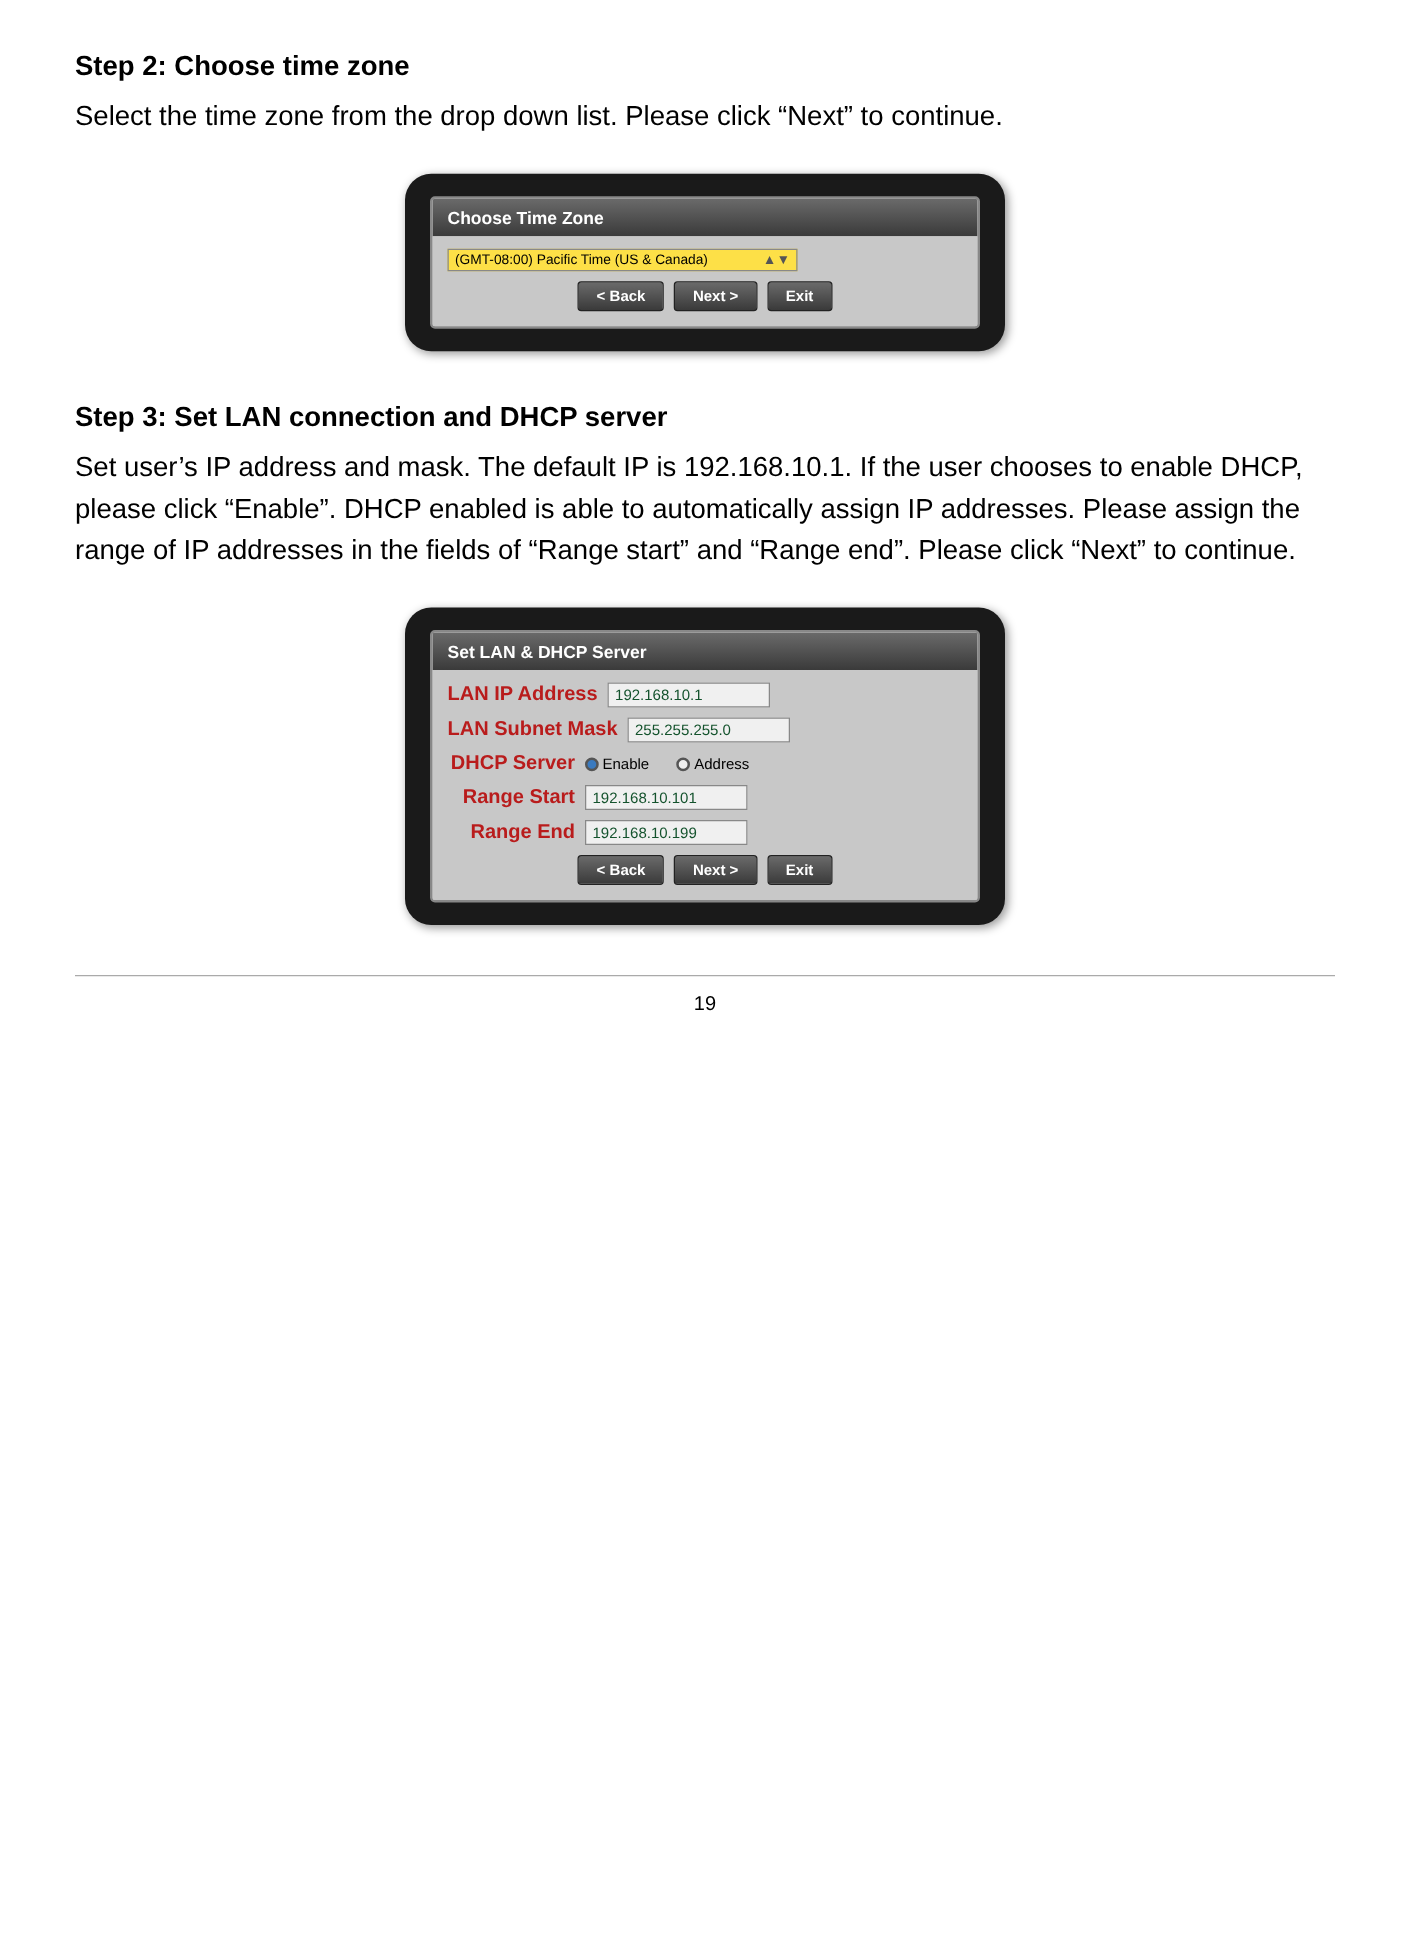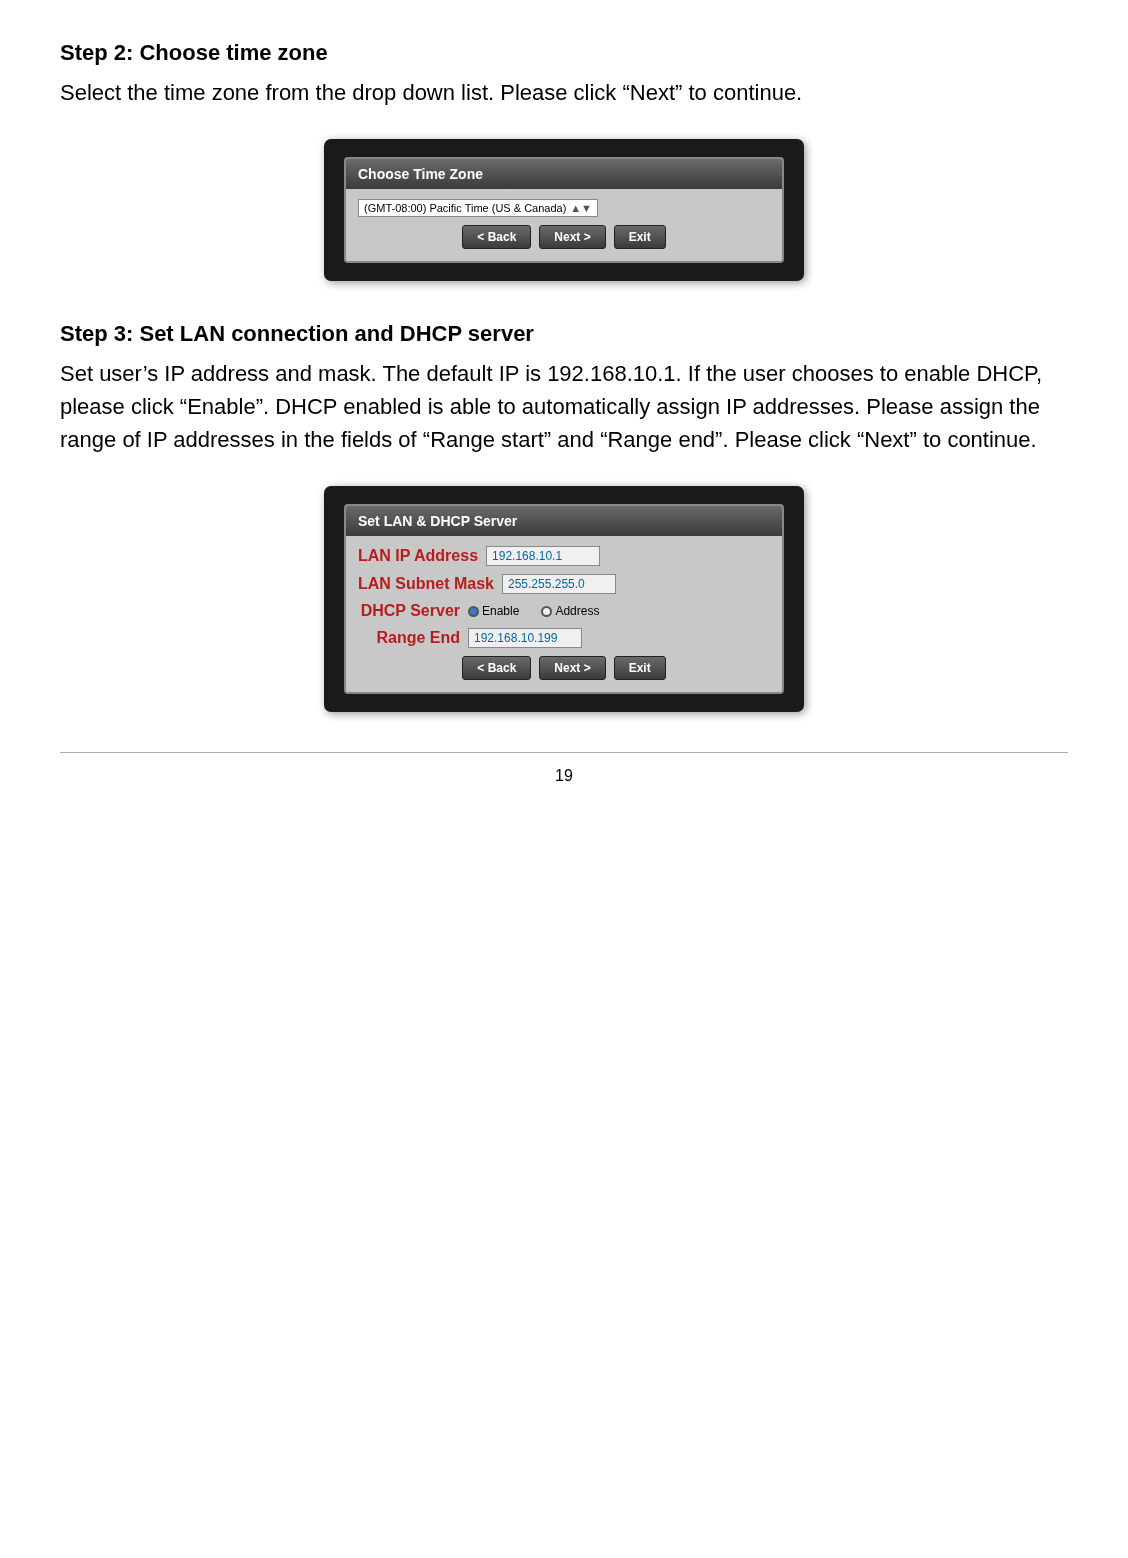--- a/index.html
+++ b/index.html
@@ -26,21 +26,21 @@
     }
 
     .screenshot-wrapper {
       display: flex;
       justify-content: center;
       margin-bottom: 40px;
     }
 
     .device-frame {
       background: #1a1a1a;
-      border-radius: 7px;
+      border-radius: 21px;
       padding: 18px 20px;
       width: 480px;
       box-shadow: 2px 2px 8px rgba(0,0,0,0.4);
     }
 
     .dialog-box {
       background: #d0d0d0;
       border: 2px solid #888;
       border-radius: 4px;
       padding: 0;
@@ -74,30 +74,30 @@
       text-align: right;
       padding-right: 8px;
       font-weight: bold;
     }
 
     .dialog-input {
       background: #f0f0f0;
       border: 1px solid #888;
       padding: 2px 5px;
       font-size: 12px;
-      width: 114px;
-      color: #0369a1;
+      width: 130px;
+      color: #14532d;
     }
 
     .dialog-select {
-      background: #ffffff;
+      background: #fde047;
       border: 1px solid #888;
       padding: 2px 5px;
       font-size: 12px;
-      width: 240px;
+      width: 280px;
       color: #000;
       display: flex;
       align-items: center;
       justify-content: space-between;
     }
 
     .dialog-select-arrow {
       font-size: 11px;
       color: #555;
     }
@@ -215,20 +215,26 @@
               <span class="radio-circle-filled"></span>
               <span>Enable</span>
             </div>
             <div class="radio-option">
               <span class="radio-circle-empty"></span>
               <span>Address</span>
             </div>
           </div>
         </div>
 
+        <div class="dialog-row">
+          <span class="dialog-label">Range Start</span>
+          <div class="dialog-input">
+            <span>192.168.10.101</span>
+          </div>
+        </div>
 
         <div class="dialog-row">
           <span class="dialog-label">Range End</span>
           <div class="dialog-input">
             <span>192.168.10.199</span>
           </div>
         </div>
 
         <div class="dialog-buttons">
           <button class="dialog-btn">&lt; Back</button>

